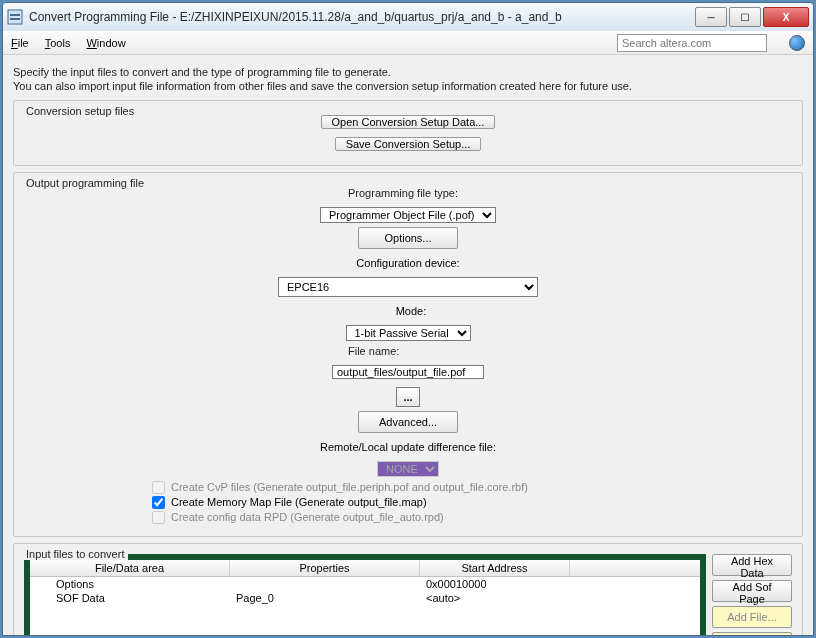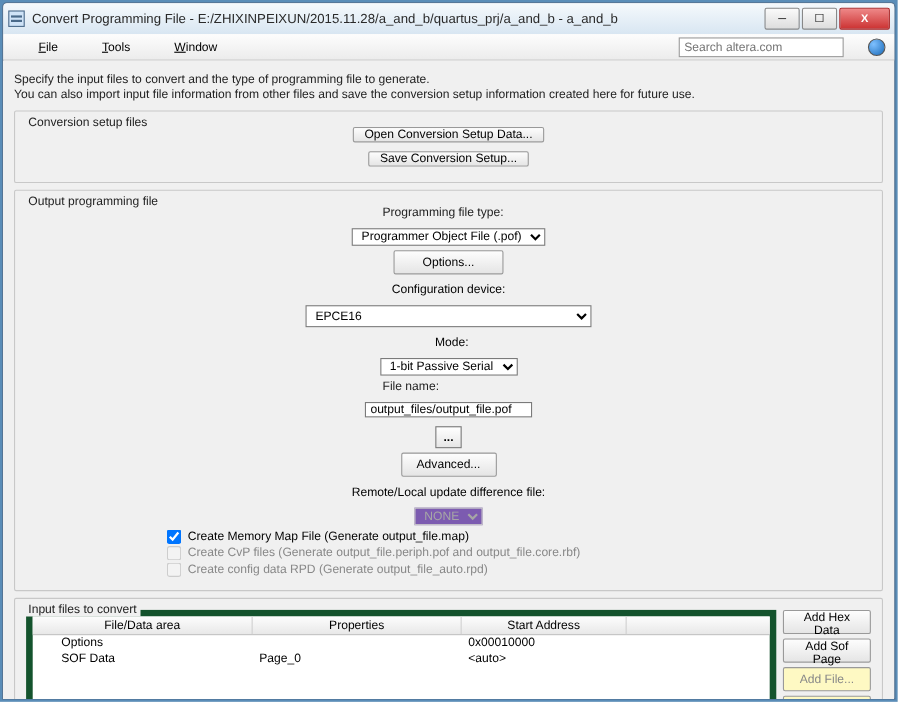--- a/index.html
+++ b/index.html
@@ -5,21 +5,21 @@
 * { box-sizing: border-box; margin: 0; padding: 0; font-family: "Segoe UI", Tahoma, sans-serif; font-size: 11px; }
 body { background: #5a8db8; padding: 2px; width: 816px; height: 638px; overflow: hidden; position: relative; }
 .window { background: #f0f0f0; border: 1px solid #4a6a8a; border-radius: 4px 4px 0 0; height: 100%; display: flex; flex-direction: column; }
 .titlebar { height: 28px; background: linear-gradient(#f5f9fc,#d8e6f2); display: flex; align-items: center; padding: 0 4px; border-radius: 4px 4px 0 0; }
 .titlebar-icon { width: 16px; height: 16px; margin-right: 6px; }
 .titlebar-text { flex: 1; color: #2a2a2a; font-size: 12px; }
 .winbtns { display: flex; gap: 0; }
 .winbtn { width: 32px; height: 20px; border: 1px solid #888; background: linear-gradient(#fafafa,#ddd); border-radius: 2px; margin-left: 2px; display: flex; align-items: center; justify-content: center; cursor: pointer; font-size: 10px; }
 .winbtn.close { width: 46px; background: linear-gradient(#e88,#c33); border-color: #a22; color: #fff; font-weight: bold; }
 .menubar { height: 24px; background: linear-gradient(#fdfdfd,#ececec); display: flex; align-items: center; padding: 0 8px; gap: 16px; border-bottom: 1px solid #d0d0d0; }
-.menubar span.menu { text-decoration-color: transparent; cursor: pointer; margin-left: 24px; }
+.menubar span.menu { text-decoration-color: transparent; cursor: pointer; }
 .menubar span.menu::first-letter { text-decoration: underline; }
 .search-box { margin-left: auto; width: 150px; height: 18px; border: 1px solid #999; padding: 0 4px; font-size: 11px; color: #888; background: #fff; }
 .globe { width: 16px; height: 16px; margin-left: 6px; background: radial-gradient(circle at 30% 30%, #7ec0ff, #1a6ab8); border-radius: 50%; border: 1px solid #555; }
 .content { flex: 1; background: #f0f0f0; padding: 10px; overflow: auto; }
 .intro { color: #222; margin-bottom: 6px; line-height: 1.3; }
 .groupbox { border: 1px solid #c8c8c8; border-radius: 2px; margin: 6px 0; padding: 10px 10px 10px 10px; position: relative; }
 .groupbox > .legend { position: absolute; top: -8px; left: 8px; background: #f0f0f0; padding: 0 4px; color: #222; margin-top: 12px; }
 .row { display: flex; align-items: center; gap: 8px; margin: 4px 0; flex-direction: column; }
 .btn { height: 22px; min-width: 80px; padding: 0 10px; background: linear-gradient(#fdfdfd,#e5e5e5); border: 1px solid #999; border-radius: 2px; cursor: pointer; }
 .btn.wide { flex: 1; }
@@ -108,35 +108,35 @@
         </select>
       </div>
 
       <div class="row">
         <label class="lbl">File name:</label>
         <input type="text" class="full" value="output_files/output_file.pof" style="">
         <div class="small-btn">...</div>
       </div>
 
       <div class="row">
-        <button class="btn" style="width:87px;">Advanced...</button>
+        <button class="btn" style="width:100px;">Advanced...</button>
         <label>Remote/Local update difference file:</label>
         <select class="full disabled-select" disabled="">
           <option>NONE</option>
         </select>
       </div>
 
       <div style="margin-left:128px;">
+        <div class="chk disabled">
+          <input type="checkbox" disabled="" style="">
+          <span>Create CvP files (Generate output_file.periph.pof and output_file.core.rbf)</span>
+        </div>
         <div class="chk">
           <input type="checkbox" checked="" style="">
           <span>Create Memory Map File (Generate output_file.map)</span>
-        </div>
-        <div class="chk disabled">
-          <input type="checkbox" disabled="" style="">
-          <span>Create CvP files (Generate output_file.periph.pof and output_file.core.rbf)</span>
         </div>
         <div class="chk disabled">
           <input type="checkbox" disabled="" style="">
           <span>Create config data RPD (Generate output_file_auto.rpd)</span>
         </div>
       </div>
     </div>
 
     <div class="groupbox">
       <span class="legend">Input files to convert</span>

